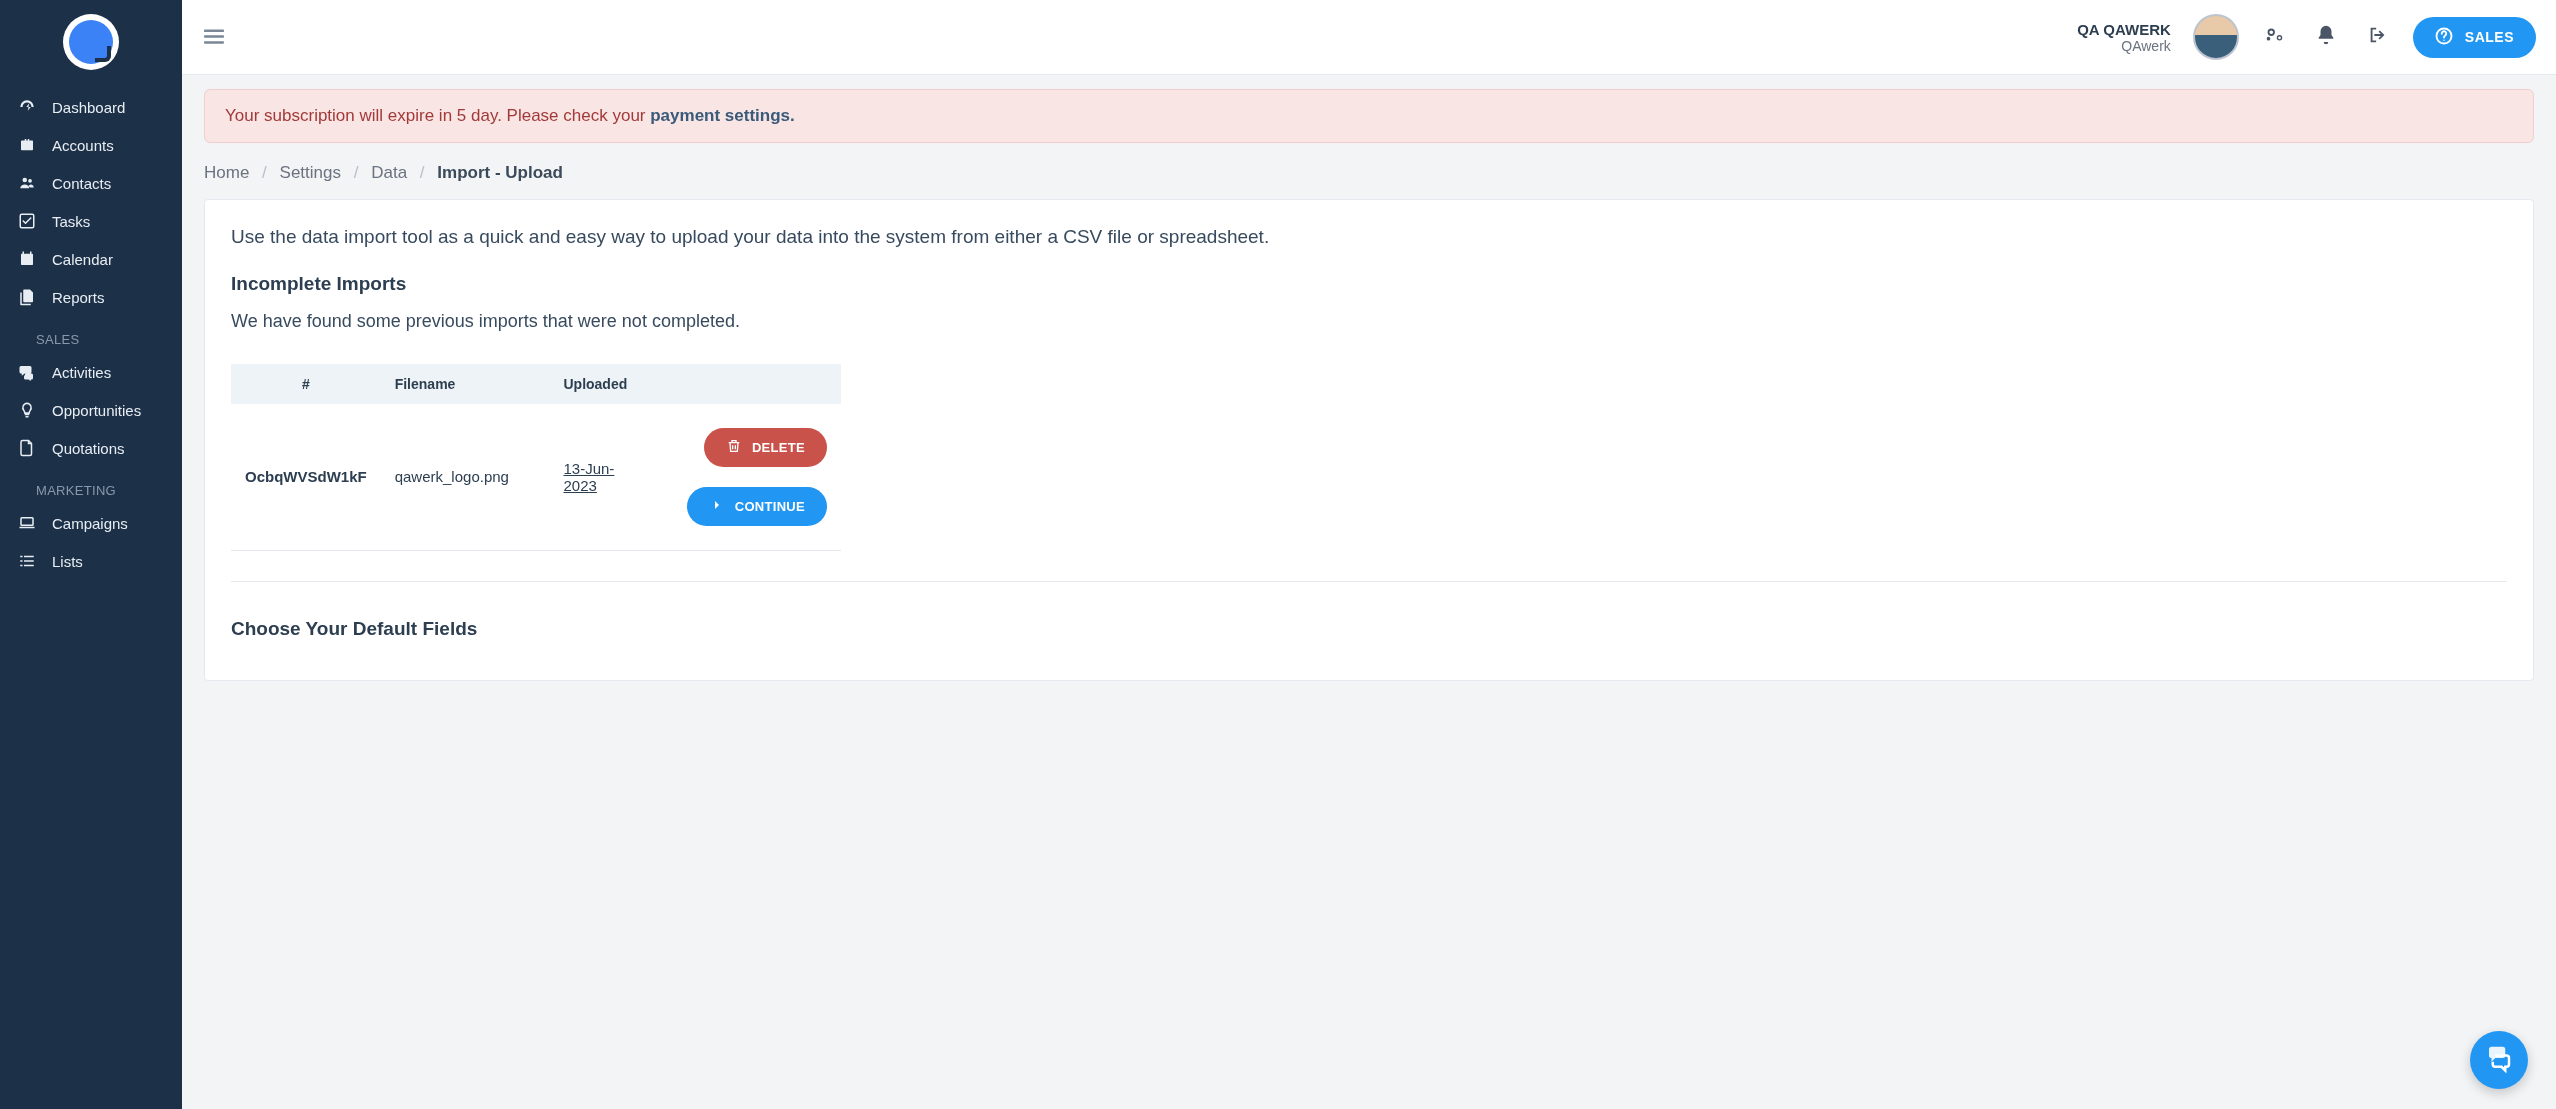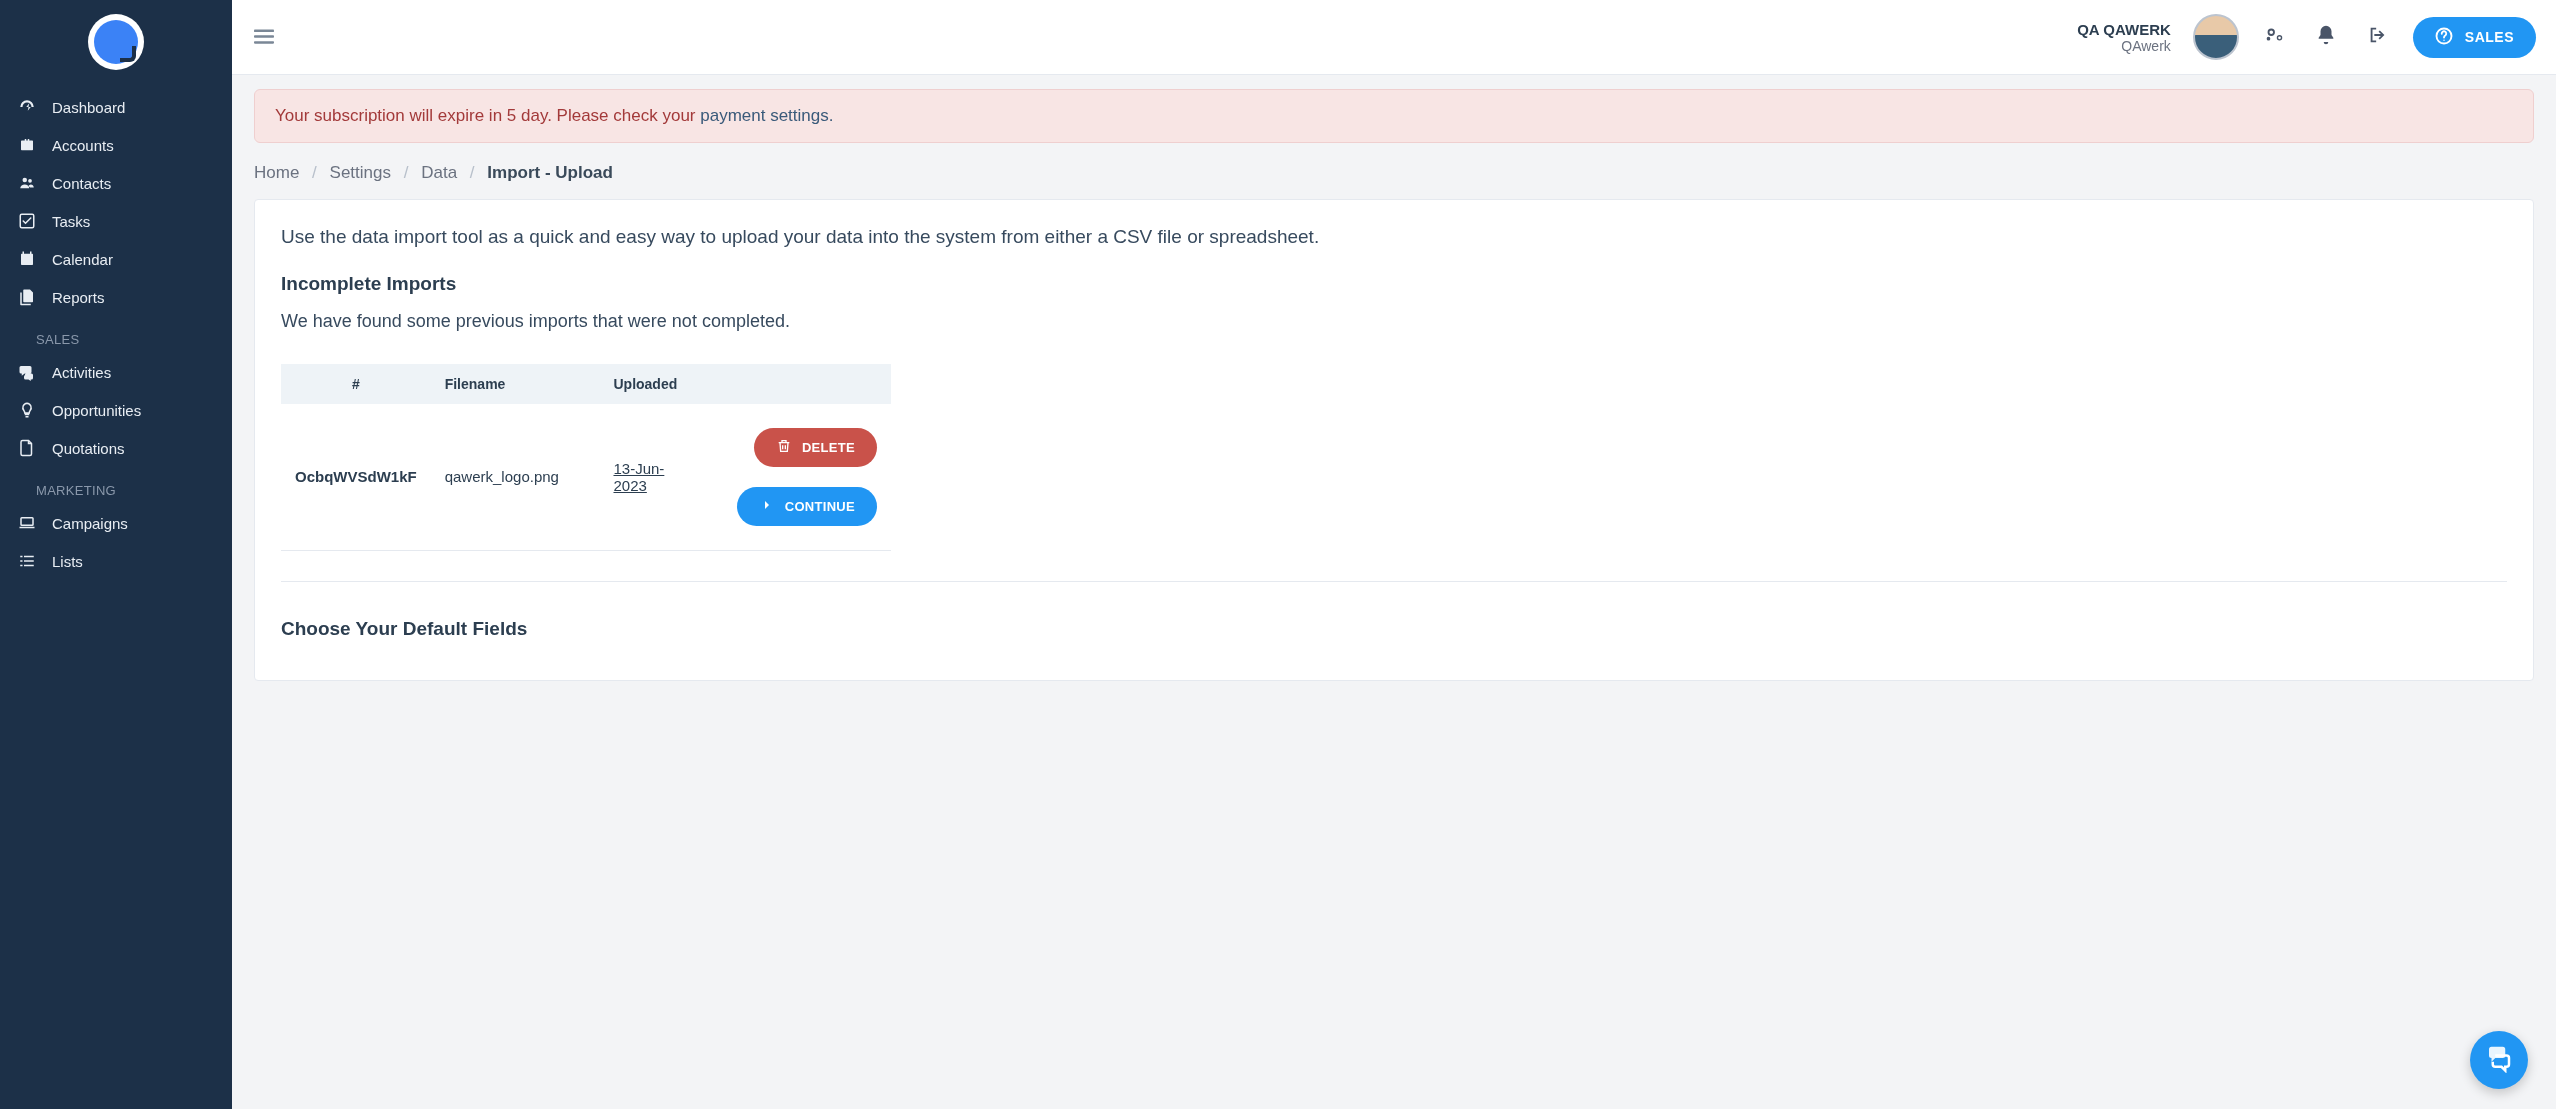--- a/index.html
+++ b/index.html
@@ -1,21 +1,21 @@
 <!DOCTYPE html>
 <html><head>
 <meta charset="utf-8">
 <style>
   * { box-sizing: border-box; margin: 0; padding: 0; }
   html, body { height: 100%; font-family: 'Segoe UI', 'Helvetica Neue', Arial, sans-serif; color: #2c3e50; background: #f3f4f6; }
   body { display: flex; overflow: hidden; }
 
   
   .sidebar {
-    width: 232px;
+    width: 182px;
     background: #1c3048;
     color: #fff;
     flex-shrink: 0;
     height: 100vh;
     overflow-y: auto;
   }
   .logo-wrap { padding: 14px 0 18px; display: flex; justify-content: center; }
   .logo {
     width: 56px; height: 56px; border-radius: 50%; background: #fff;
     display: flex; align-items: center; justify-content: center; position: relative;
@@ -73,21 +73,21 @@
   }
   .help-btn svg { width: 18px; height: 18px; }
 
   
   .content { flex: 1; overflow-y: auto; padding: 14px 22px 40px; position: relative; }
 
   .alert {
     background: #f8e5e4; border: 1px solid #efcfcf; border-radius: 6px;
     padding: 16px 20px; color: #a33a3a; font-size: 17px; margin-bottom: 20px;
   }
-  .alert a { color: #3a5a7a; font-weight: 400; text-decoration: none; cursor: pointer; }
+  .alert a { color: #3a5a7a; font-weight: 700; text-decoration: none; cursor: pointer; }
 
   .breadcrumb {
     font-size: 17px; color: #6b7280; margin-bottom: 16px;
   }
   .breadcrumb .crumb { color: #6b7280; cursor: pointer; }
   .breadcrumb .sep { color: #b8c0cb; margin: 0 8px; }
   .breadcrumb .current { color: #3a4a5a; font-weight: 700; }
 
   .panel {
     background: #fff; border: 1px solid #e5e9ef; border-radius: 4px; padding: 24px 26px;

